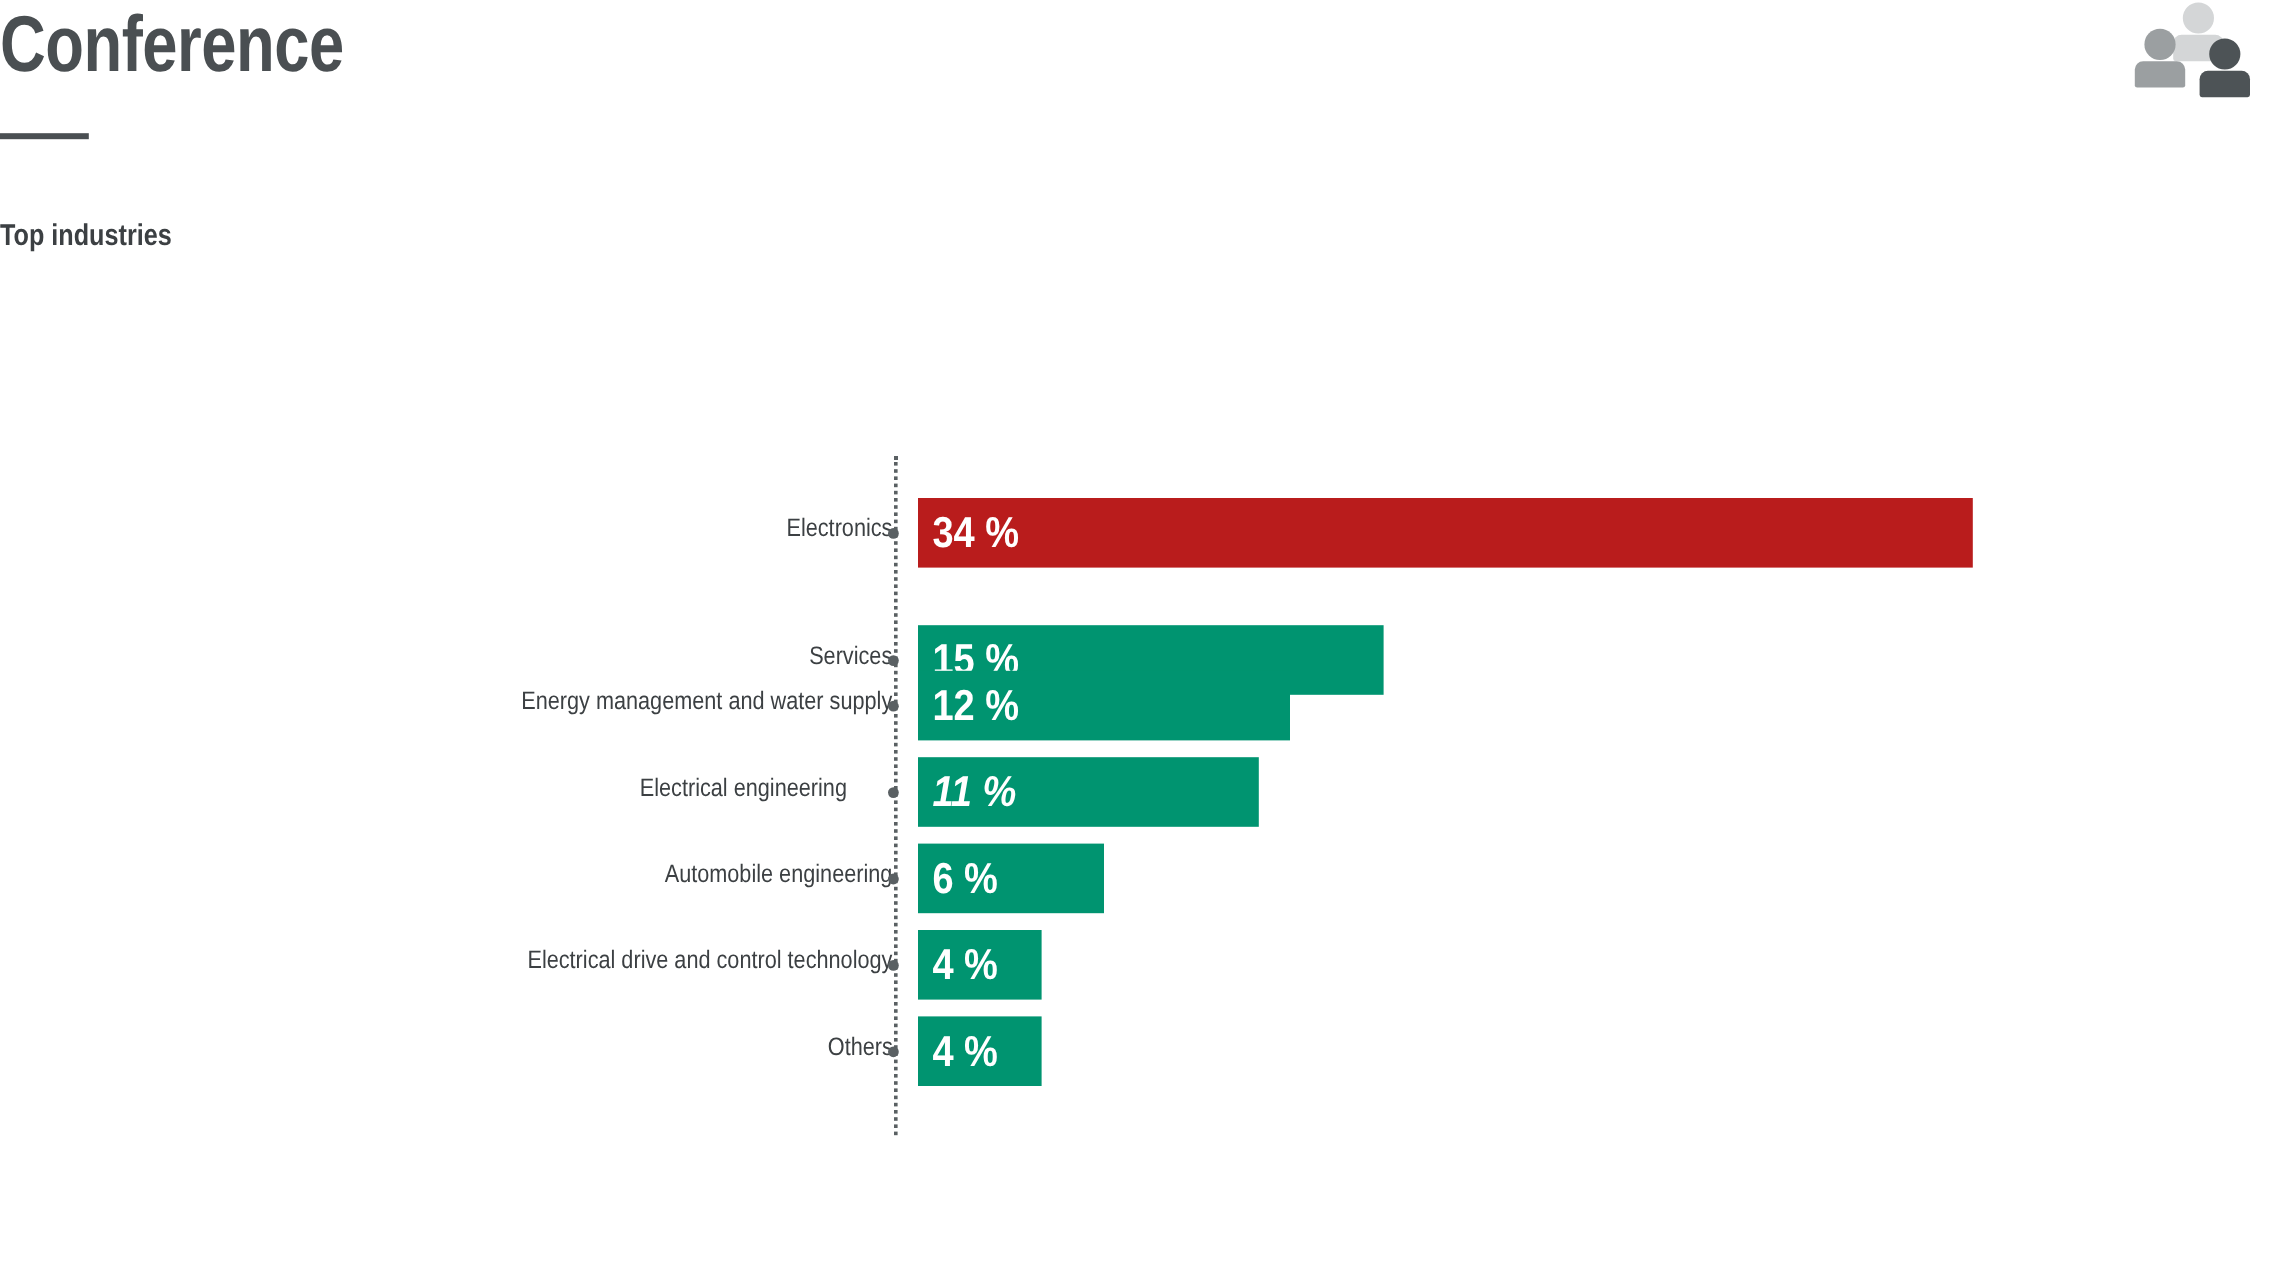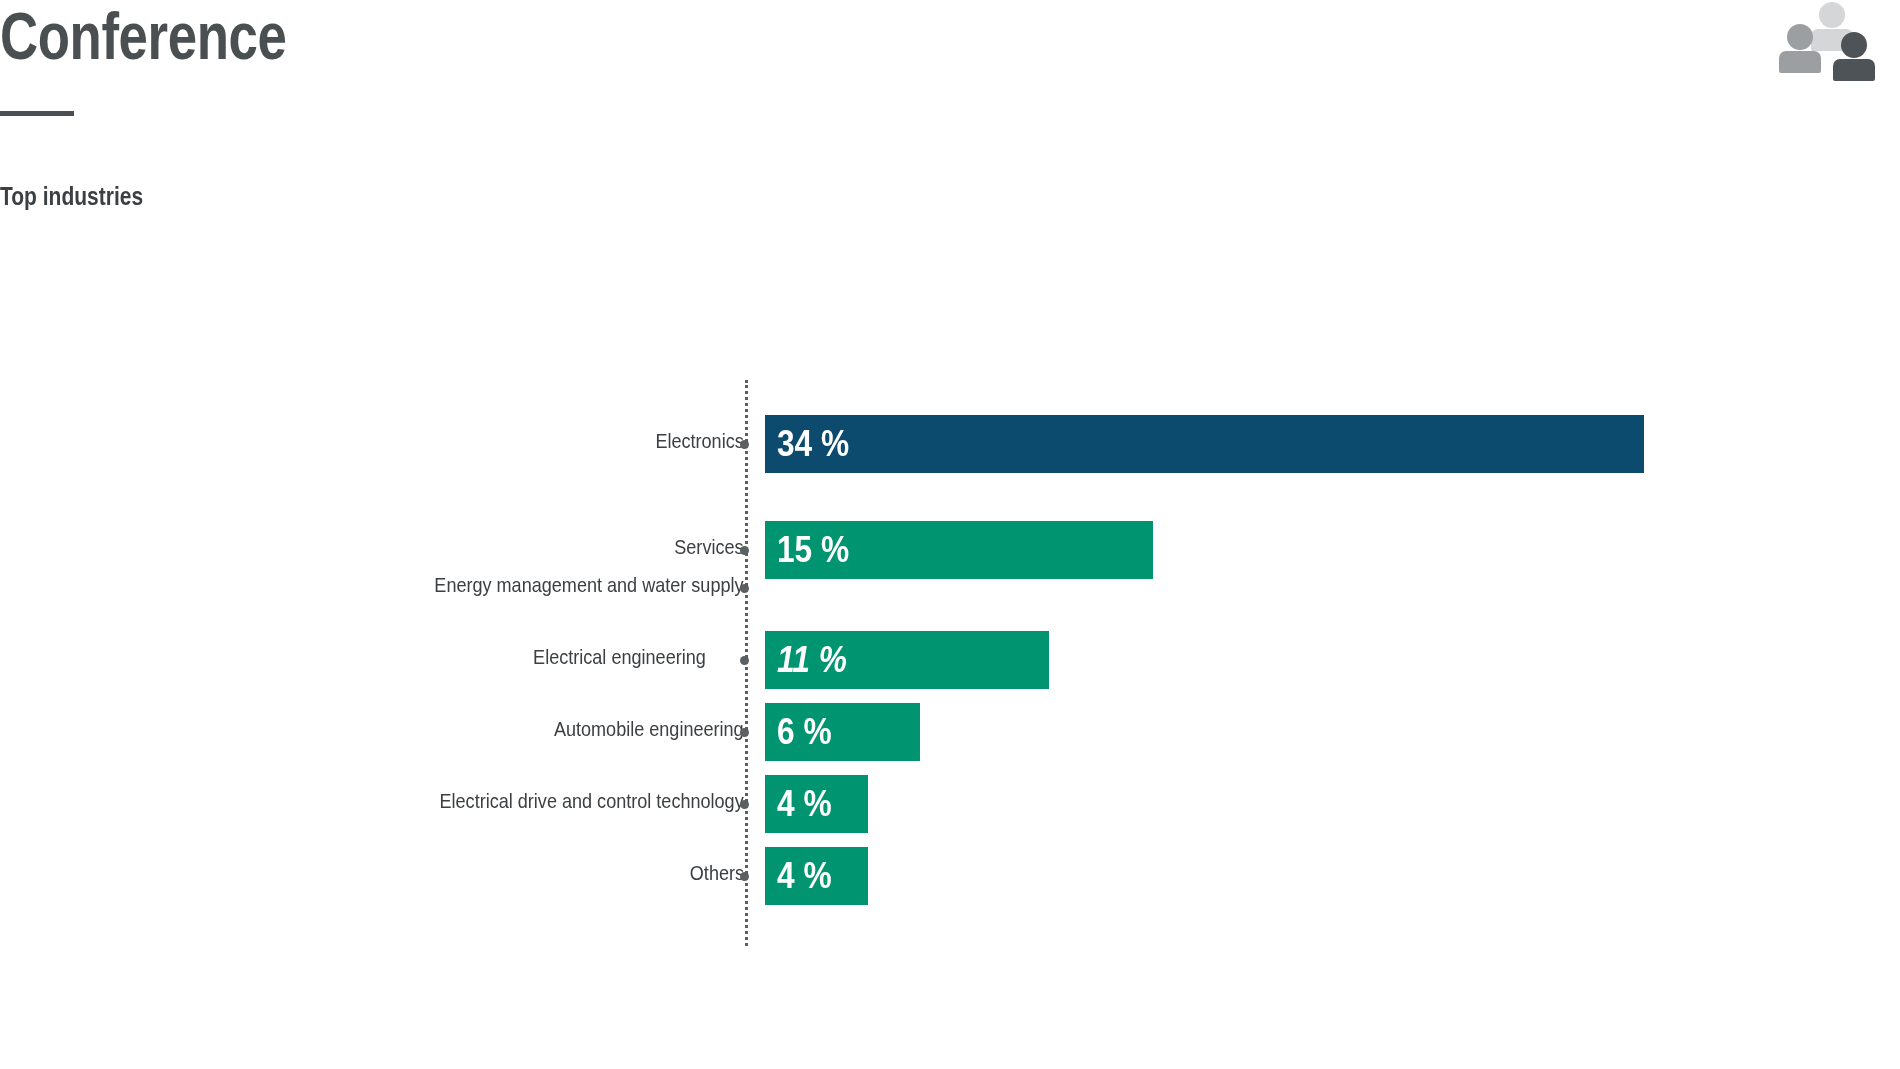--- a/index.html
+++ b/index.html
@@ -167,34 +167,37 @@
     <div class="body"></div>
   </div>
 </div>
 
 <div id="chart">
   <div id="axis-line"></div>
   <div id="bar-rows">
       <div class="bar-row" style="top: 415px; width: 1900px;">
         <div class="cat-label" style="color: rgb(60, 64, 67);">Electronics</div>
         <div class="tick-dot" style="background: rgb(90, 96, 99);"></div>
-        <div class="bar" style="width: 878.9px; background: #0c4a6e;">
+        <div class="bar" style="width: 878.9px; background: #b91c1c;">
           <div class="bar-value" style="color: rgb(255, 255, 255);">34 %</div>
         </div>
       </div>
       <div class="bar-row" style="top: 487px; width: 1900px; margin-top: 34px;">
         <div class="cat-label" style="color: rgb(60, 64, 67);">Services</div>
         <div class="tick-dot" style="background: rgb(90, 96, 99);"></div>
         <div class="bar" style="width: 387.75px; background: rgb(0, 148, 112);">
           <div class="bar-value" style="color: rgb(255, 255, 255);">15 %</div>
         </div>
       </div>
       <div class="bar-row" style="top: 559px; width: 1900px;">
         <div class="cat-label" style="color: rgb(60, 64, 67);">Energy management and water supply</div>
         <div class="tick-dot" style="background: rgb(90, 96, 99);"></div>
+        <div class="bar" style="width: 310.2px; background: rgb(0, 148, 112);">
+          <div class="bar-value" style="color: rgb(255, 255, 255);">12 %</div>
+        </div>
       </div>
       <div class="bar-row" style="top: 631px; width: 1862px;">
         <div class="cat-label" style="color: rgb(60, 64, 67);">Electrical engineering</div>
         <div class="tick-dot" style="background: rgb(90, 96, 99);"></div>
         <div class="bar" style="width: 284.35px; background: rgb(0, 148, 112); font-style: italic;">
           <div class="bar-value" style="color: rgb(255, 255, 255);">11 %</div>
         </div>
       </div>
       <div class="bar-row" style="top: 703px; width: 1900px;">
         <div class="cat-label" style="color: rgb(60, 64, 67);">Automobile engineering</div>

